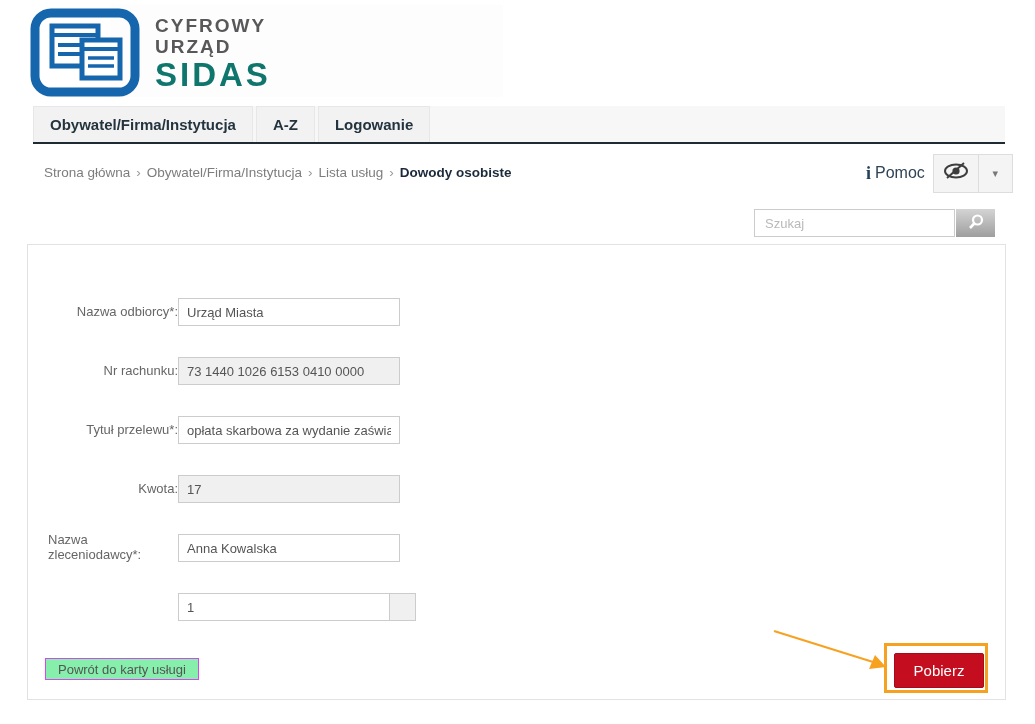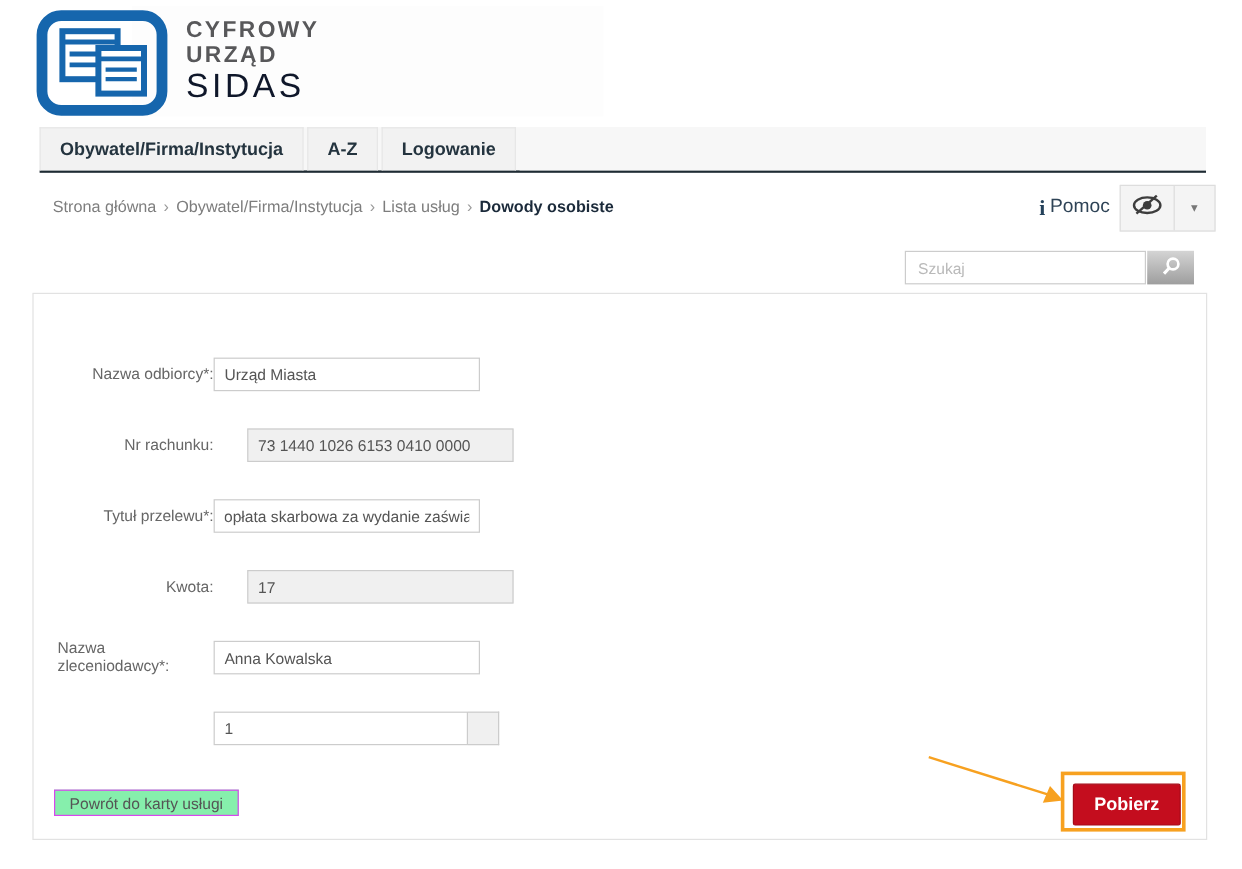--- a/index.html
+++ b/index.html
@@ -6,21 +6,21 @@
   html,body { background:#fff; }
   body { font-family:"Liberation Sans", sans-serif; }
   #page { position:relative; width:1035px; height:724px; background:#fff; overflow:hidden; }
 
   
   .logo-backdrop { position:absolute; left:110px; top:5px; width:393px; height:92px; background:#fdfdfd; }
   .logo-icon { position:absolute; left:30px; top:8px; }
   .logo-text { position:absolute; left:155px; top:16px; line-height:1; }
   .logo-line1, .logo-line2 { font-size:19px; font-weight:bold; color:#58585a; letter-spacing:2px; }
   .logo-line2 { margin-top:2px; }
-  .logo-line3 { font-size:28px; font-weight:normal; color:#0f172a; letter-spacing:3px; margin-top:2px; }
+  .logo-line3 { font-size:33px; font-weight:bold; color:#0f766e; letter-spacing:3px; margin-top:2px; }
 
   
   .nav { position:absolute; left:33px; top:106px; width:972px; height:38px; display:flex; align-items:stretch; border-bottom:2px solid #1e2b33; background:#f7f7f7; }
   .nav-tab { background:#f2f2f2; border:1px solid #e7e7e7; border-bottom:none; margin-right:3px; display:flex; align-items:center; padding:0 16px; font-size:15px; font-weight:bold; color:#24343f; cursor:pointer; white-space:nowrap; }
   .nav-filler { flex:1; background:#f7f7f7; }
 
   
   .breadcrumb { position:absolute; left:44px; top:165px; font-size:13.5px; color:#7d7d7d; }
   .breadcrumb a { color:#7d7d7d; text-decoration:none; }
   .crumb-sep { margin:0 6px; color:#9a9a9a; }
@@ -36,25 +36,25 @@
 
   
   .search-input { position:absolute; left:754px; top:209px; width:201px; height:28px; border:1px solid #ccc; padding:0 10px; font-size:13px; color:#555; font-family:"Liberation Sans", sans-serif; }
   .search-input::placeholder { color:#b9b9b9; }
   .search-btn { position:absolute; left:956px; top:209px; width:39px; height:28px; border:none; background:linear-gradient(#d4d4d4,#9e9e9e); cursor:pointer; display:flex; align-items:center; justify-content:center; }
 
   
   .panel { position:absolute; left:27px; top:244px; width:979px; height:456px; border:1px solid #e2e2e2; background:#fff; }
   .frow-label { position:absolute; left:20px; width:130px; height:28px; display:flex; align-items:center; justify-content:flex-end; text-align:left; font-size:13px; color:#666; line-height:1.15; }
   .frow-input { position:absolute; left:150px; width:222px; height:28px; border:1px solid #ccc; padding:0 8px; font-size:13px; color:#555; background:#fff; font-family:"Liberation Sans", sans-serif; }
-  .frow-input:disabled { background:#f0f0f0; color:#555; opacity:1;margin-left:28px; }
+  .frow-input:disabled { background:#f0f0f0; color:#555; opacity:1; }
   .copies-addon { position:absolute; left:362px; width:26px; height:28px; background:#f0f0f0; border:1px solid #ccc; border-left:none; cursor:pointer; }
 
   .back-btn { position:absolute; left:17px; top:413px; height:22px; padding:0 12px; background:#86efac; border:1px solid #d946ef; font-size:13px; color:#555; cursor:pointer; font-family:"Liberation Sans", sans-serif; }
-  .download-btn { position:absolute; left:866px; top:408px; width:90px; height:35px; background:#c40d1e; border:1px solid #a50b18; border-radius:2px; color:#fff; font-weight:bold; font-size:15px; cursor:pointer; font-family:"Liberation Sans", sans-serif; }
+  .download-btn { position:absolute; left:866px; top:408px; width:90px; height:35px; background:#c40d1e; border:1px solid #a50b18; border-radius:2px; color:#fff; font-weight:normal; font-size:15px; cursor:pointer; font-family:"Liberation Sans", sans-serif; }
 
   
   .highlight-box { position:absolute; left:884px; top:643px; width:104px; height:50px; border:3px solid #f7a120; pointer-events:none; }
   .arrow-svg { position:absolute; left:770px; top:624px; pointer-events:none; }
 </style>
 </head>
 <body>
 
 <div id="page">
 

